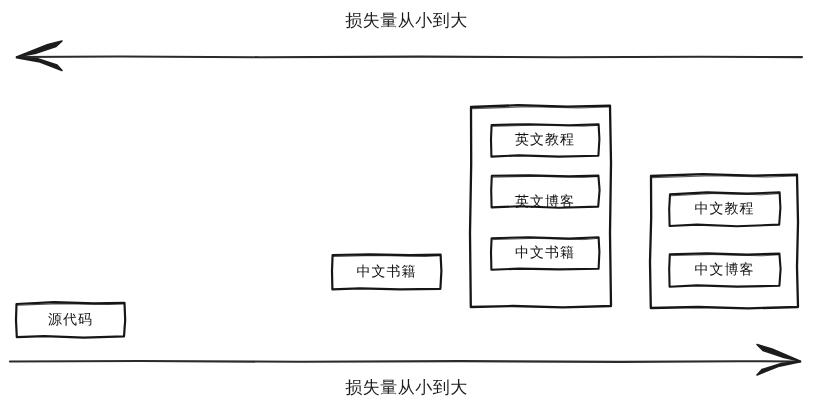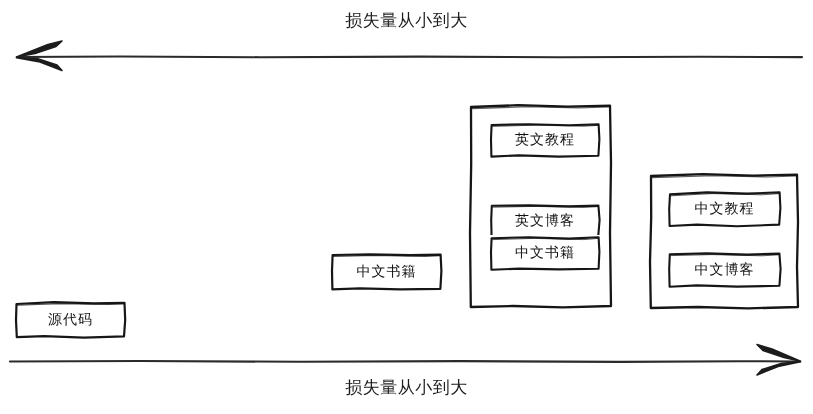--- a/index.html
+++ b/index.html
@@ -127,21 +127,21 @@
     </svg>
 
     <div class="node" style="left:21px; top:19px; width:112px; height:36px;">
       <svg class="sketch-rect" viewBox="0 0 112 36" preserveAspectRatio="none">
         <path d="M2.6,3 L40,2.2 L80,3.2 L109.6,2.4 L110.4,17 L109.4,33.8 L70,34.6 L30,33.4 L2.4,34.6 L2,17 Z" stroke-width="2.1"></path>
         <path d="M3.6,4.4 L45,3.2 L95,4.2 L109,3.4" stroke-width="1" opacity="0.7"></path>
       </svg>
       <span class="node-text">英文教程</span>
     </div>
 
-    <div class="node" style="left:21px; top:100px; width:112px; height:36px;">
+    <div class="node" style="left:21px; top:70px; width:112px; height:36px;align-items:flex-end;">
       <svg class="sketch-rect" viewBox="0 0 112 36" preserveAspectRatio="none">
         <path d="M2.8,2.8 L40,2.4 L80,3.4 L109.4,2.6 L110.6,17 L109.2,33.6 L70,34.8 L30,33.2 L2.6,34.4 L2.2,17 Z" stroke-width="2.1"></path>
         <path d="M3.8,4.2 L45,3.4 L95,4.4 L109.2,3.6" stroke-width="1" opacity="0.7"></path>
       </svg>
       <span class="node-text">英文博客</span>
     </div>
 
     <div class="node" style="left:21px; top:132px; width:112px; height:36px;">
       <svg class="sketch-rect" viewBox="0 0 112 36" preserveAspectRatio="none">
         <path d="M2.6,3.2 L40,2.2 L80,3.6 L109.6,2.2 L110.4,17 L109.6,33.8 L70,34.4 L30,33.6 L2.4,34.8 L2,17 Z" stroke-width="2.1"></path>

